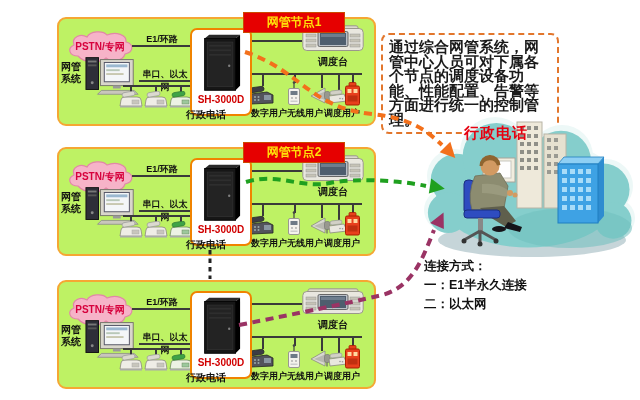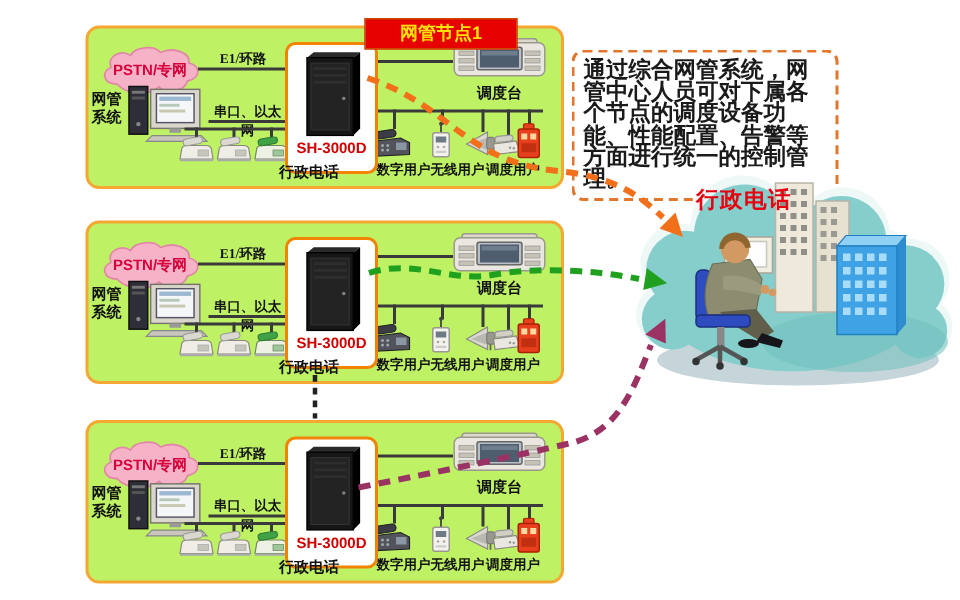--- a/index.html
+++ b/index.html
@@ -6,21 +6,21 @@
   #stage{position:relative;width:640px;height:400px;background:#fff;overflow:hidden;
          font-family:"Liberation Sans","DejaVu Sans",sans-serif;}
   
   .node{position:absolute;left:57px;width:315px;height:105px;background:#bef264;
         border:2px solid #F5A733;border-radius:9px;}
   .el{position:absolute;}
   .ln{position:absolute;background:#3a3a3a;}
   .ln.h{height:1.5px;}
   .ln.v{width:1.5px;}
   .lbl{position:absolute;font-weight:bold;color:#111;text-align:center;}
-  .sm{font-size:9px;font-family:Liberation Serif, serif;}
+  .sm{font-size:9px;}
   .md{font-size:10px;}
   .banner{position:absolute;left:184px;top:-7px;width:100px;height:19px;background:#E60000;
           border:1px solid #CC4A00;color:#FFE10A;font-size:12px;font-weight:bold;
           text-align:center;line-height:18px;z-index:3;}
   .pstn-lbl{left:6px;top:11px;width:70px;height:34px;display:flex;align-items:center;
             justify-content:center;font-size:10px;color:#D6003C;}
   .nms{left:2px;top:42px;width:26px;font-size:10px;line-height:11.5px;white-space:pre-line;text-align:left;}
   .cabinet{position:absolute;left:131px;top:9px;width:58px;height:84px;border:2px solid #F08300;
            border-radius:7px;background:#fff;display:flex;flex-direction:column;align-items:center;z-index:2;}
   .cab-lbl{color:#D10000;font-size:10px;font-weight:bold;line-height:13px;}
@@ -194,20 +194,21 @@
     <svg class="el" style="left:85px;top:72px" width="24" height="18">
         <use href="#sym-phone"></use>
       </svg>
     <svg class="el" style="left:110px;top:72px" width="24" height="18">
         <use href="#sym-phone-green"></use>
       </svg>
     <div class="lbl md adm" style="left:124px;top:89px;width:46px">行政电话</div>
   </section>
 
   <section class="node" style="top:147px">
+    <div class="banner">网管节点2</div>
     <svg class="el" style="left:6px;top:11px" width="70" height="34">
         <use href="#sym-pstn"></use>
       </svg>
     <div class="lbl pstn-lbl">PSTN/专网</div>
     <div class="lbl sm" style="left:76px;top:14px;width:54px">E1/环路</div>
     <div class="ln h" style="left:73px;top:26px;width:58px"></div>
     <div class="lbl nms">网管
 系统</div>
     <svg class="el" style="left:26px;top:36px" width="54" height="40">
         <use href="#sym-pc"></use>
@@ -434,20 +435,25 @@
       <rect x="58" y="102" width="5" height="13" fill="#888"></rect>
       <path d="M60,115 l-16,9 M60,115 l16,9 M60,115 l0,12" stroke="#555" stroke-width="3" fill="none"></path>
       <circle cx="44" cy="125" r="2.5" fill="#333"></circle>
         <circle cx="76" cy="125" r="2.5" fill="#333"></circle>
         <circle cx="60" cy="128" r="2.5" fill="#333"></circle>
     </g>
   </svg>
 
   <div id="center-title">行政电话</div>
 
+  <div id="conn-note">
+    <div>连接方式：</div>
+    <div>一：E1半永久连接</div>
+    <div>二：以太网</div>
+  </div>
 
   <svg id="overlay" width="640" height="400" viewBox="0 0 640 400">
     <line x1="210" y1="250" x2="210" y2="279" stroke="#222" stroke-width="3" stroke-dasharray="4.5 4"></line>
     <g>
       <path d="M245,52 C300,70 310,108 372,114 C412,118 428,132 442,145" fill="none" stroke="#F3701B" stroke-width="4" stroke-dasharray="8 5.5"></path>
       <polygon points="0,-7.5 15,0.5 0,7.5" transform="translate(445,147) rotate(45)" fill="#F3701B"></polygon>
     </g>
     <g>
       <path d="M246,182 C278,172 300,189 330,183 C355,178 398,180 426,186" fill="none" stroke="#1FA01F" stroke-width="4" stroke-dasharray="8 5.5"></path>
       <polygon points="0,-7.5 15,0.5 0,7.5" transform="translate(430,186) rotate(9)" fill="#1FA01F"></polygon>

